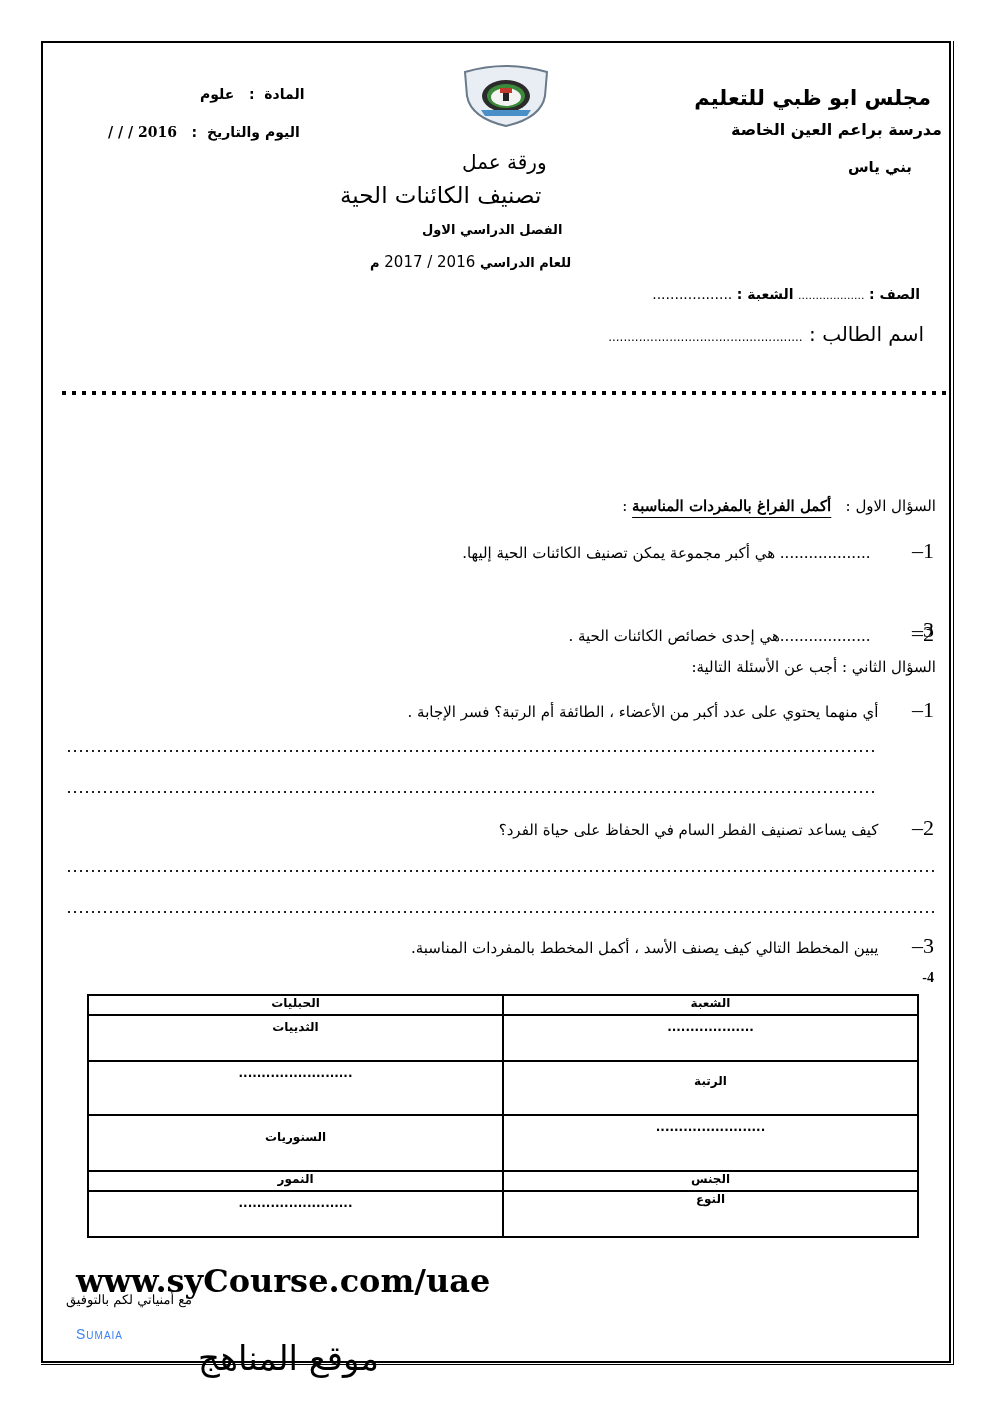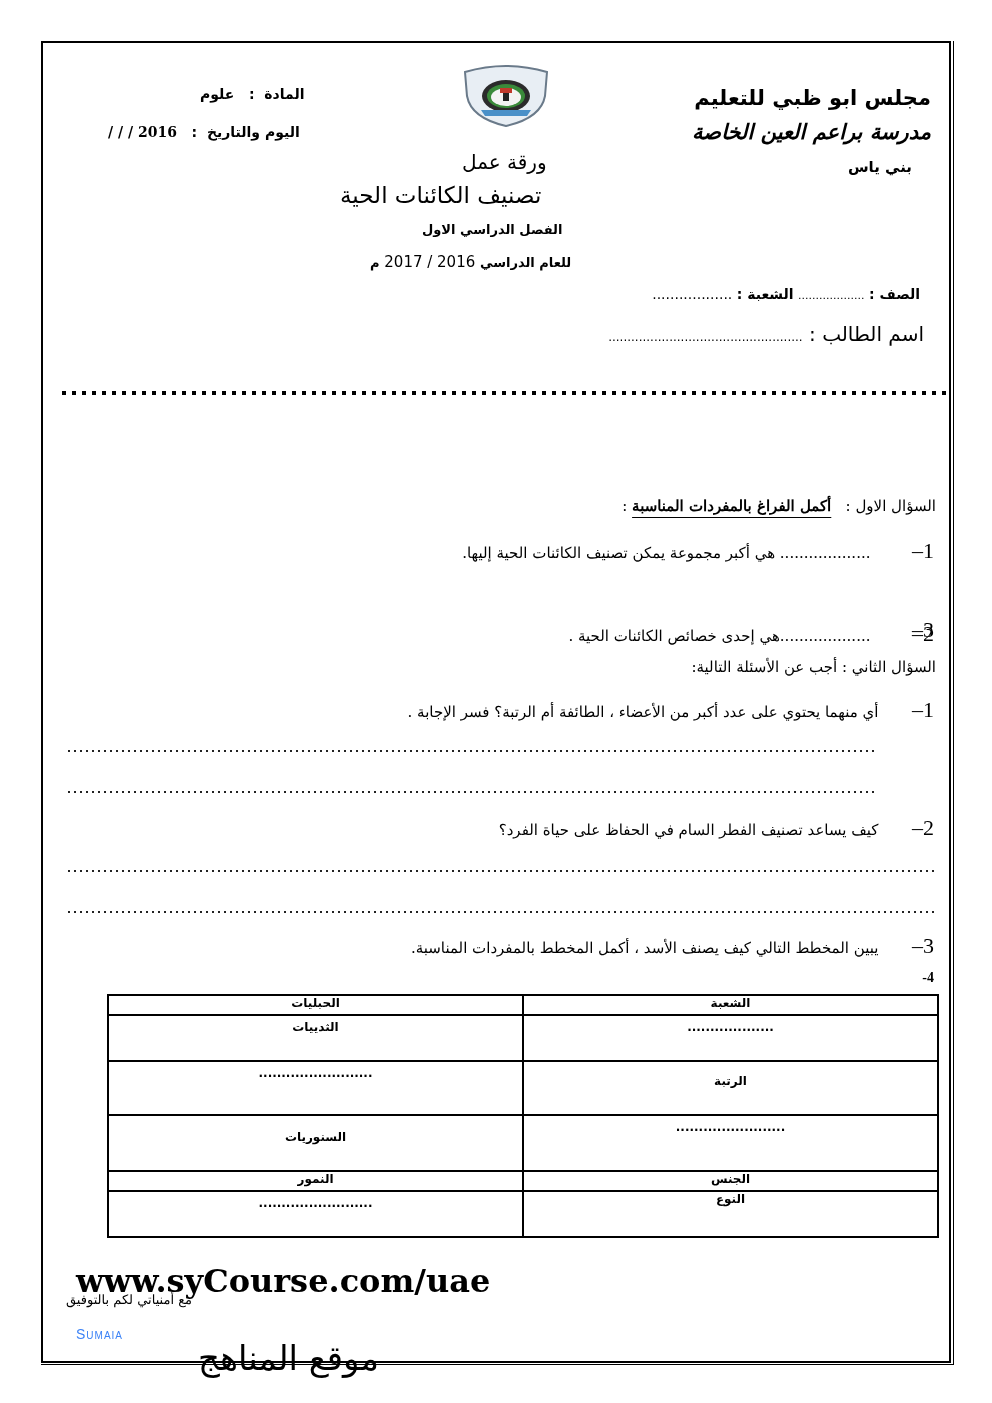--- a/index.html
+++ b/index.html
@@ -19,42 +19,42 @@
   .logo { position: absolute; left: 461px; top: 62px; width: 90px; height: 66px; }
 
   .dots-sep { position: absolute; left: 62px; top: 391px; width: 884px; height: 4px;
     background-image: repeating-linear-gradient(to right, #000 0 4px, transparent 4px 10px); }
 
   .qtext { font-family: "DejaVu Serif", serif; font-size: 15px; }
   .num { font-family: "Liberation Serif", serif; font-size: 22px; direction: ltr; }
   .answer-line { position: absolute; height: 2px;
     background-image: repeating-linear-gradient(to right, #222 0 2px, transparent 2px 6px); }
 
-  table.chart { position: absolute; left: 87px; top: 994px; width: 832px; border-collapse: collapse; table-layout: fixed; margin-left: 20px; }
+  table.chart { position: absolute; left: 87px; top: 994px; width: 832px; border-collapse: collapse; table-layout: fixed; }
   table.chart td { border: 2px solid #000; text-align: center; font-weight: bold; font-size: 12px; font-family: "DejaVu Sans", sans-serif; padding: 0; vertical-align: top; direction: rtl; }
   table.chart tr.short td { height: 18px; }
   table.chart tr.tall td { height: 40px; padding-top: 4px; }
 
   .footer-url { position: absolute; left: 76px; top: 1262px; font-family: "DejaVu Serif", serif; font-weight: bold; font-size: 32px; white-space: nowrap; direction: ltr; }
   .footer-note { position: absolute; left: 66px; top: 1292px; font-size: 13px; font-family: "DejaVu Serif", serif; direction: rtl; white-space: nowrap; }
   .footer-sign { position: absolute; left: 76px; top: 1326px; font-size: 14px; font-family: "Liberation Sans", sans-serif; font-variant: small-caps; letter-spacing: 1px; color: #3b82f6; }
   .footer-arabic { position: absolute; left: 198px; top: 1338px; font-size: 34px; font-family: "DejaVu Sans", sans-serif; direction: rtl; white-space: nowrap; }
 </style>
 </head>
 <body>
 
 <div class="frame-top"></div>
 <div class="frame-left"></div>
 <div class="frame-right-1"></div>
 <div class="frame-right-2"></div>
 <div class="frame-bottom-1"></div>
 <div class="frame-bottom-2"></div>
 
 <div class="abs hdr" style="right:61px; top:86px; font-size:21px;">مجلس ابو ظبي للتعليم</div>
-<div class="abs hdr" style="right:61px; top:120px; font-size:21px;font-style:italic;">مدرسة براعم العين الخاصة</div>
+<div class="abs hdr" style="right:50px; top:120px; font-size:16px;">مدرسة براعم العين الخاصة</div>
 <div class="abs hdr" style="right:80px; top:158px; font-size:15px;">بني ياس</div>
 
 <div class="abs hdr" style="left:200px; top:86px; font-size:14px;">
   <span>المادة</span>
   <span>&nbsp;:&nbsp;&nbsp;</span>
   <span>علوم</span>
 </div>
 <div class="abs hdr" style="left:108px; top:124px; font-size:14px;">
   <span>اليوم والتاريخ</span>
   <span>&nbsp;:&nbsp;&nbsp;</span>

